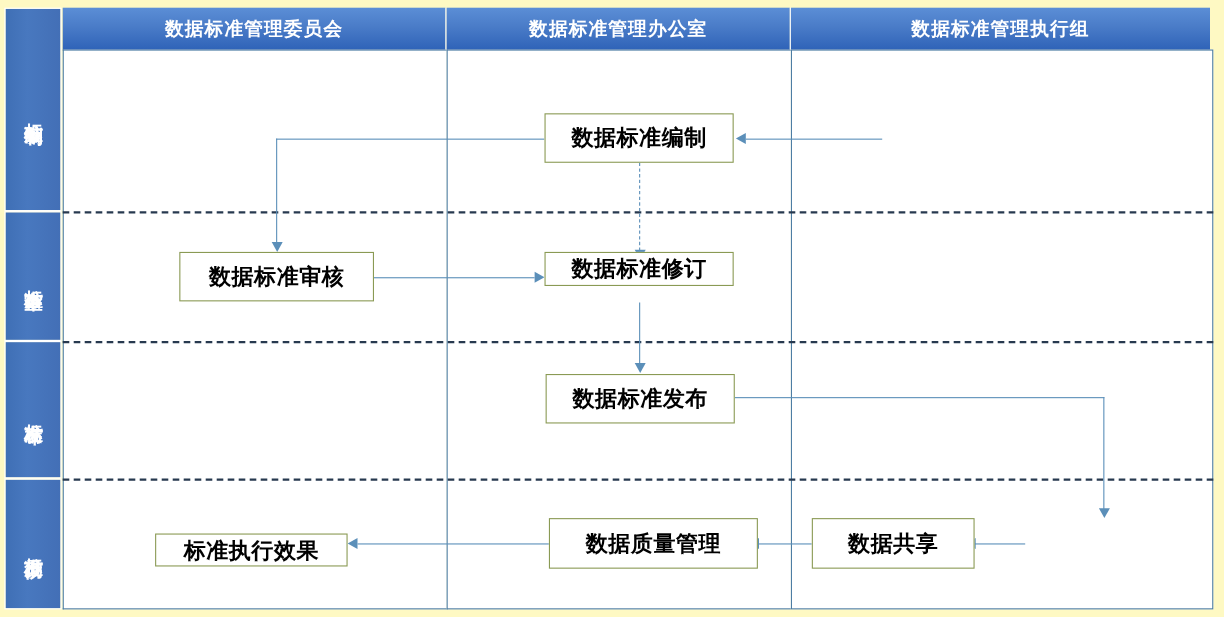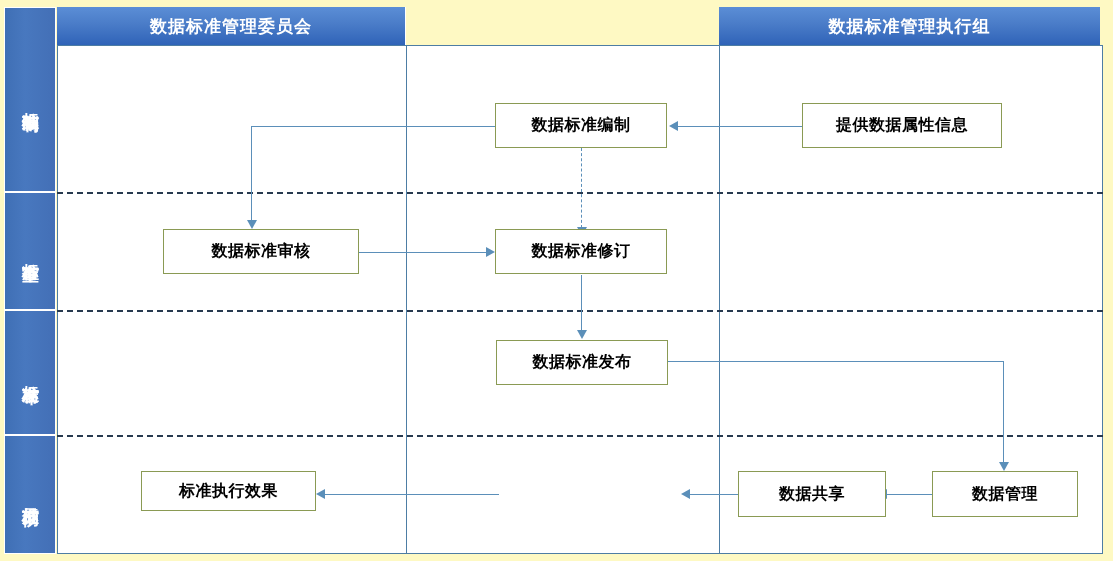--- a/index.html
+++ b/index.html
@@ -79,21 +79,21 @@
   
   .node {
     position: absolute;
     box-sizing: border-box;
     background: #ffffff;
     border: 1px solid #8a9a54;
     display: flex;
     align-items: center;
     justify-content: center;
     color: #000000;
-    font-size: 16px;
+    font-size: 20px;
     font-weight: bold;
     letter-spacing: 0.5px;
     white-space: nowrap;
   }
 
   
   .conn-h, .conn-v {
     position: absolute;
     background: #5b8fb9;
   }
@@ -145,20 +145,23 @@
   <div class="phase-col" style="top:310px; height:125px;">
     <span>标准发布</span>
   </div>
   <div class="phase-col" style="top:435px; height:119px;">
     <span>标准贯彻</span>
   </div>
 
   <div class="lane-header" style="left:57px; width:349px;">
     <span>数据标准管理委员会</span>
   </div>
+  <div class="lane-header" style="left:406px; width:313px;">
+    <span>数据标准管理办公室</span>
+  </div>
   <div class="lane-header last" style="left:719px; width:381px;">
     <span>数据标准管理执行组</span>
   </div>
 
   <div class="phase-sep" style="top:192px;"></div>
   <div class="phase-sep" style="top:310px;"></div>
   <div class="phase-sep" style="top:435px;"></div>
 
   <div class="conn-h" style="left:678px; top:126px; width:124px;"></div>
   <div class="arrow left" style="left:669px; top:121px;"></div>
@@ -186,42 +189,39 @@
   <div class="conn-h" style="left:689px; top:494px; width:49px;"></div>
   <div class="arrow left" style="left:681px; top:489px;"></div>
 
   <div class="conn-h" style="left:325px; top:494px; width:174px;"></div>
   <div class="arrow left" style="left:316px; top:489px;"></div>
 
   <div class="node" style="left:495px; top:103px; width:172px; height:45px;">
     <span>数据标准编制</span>
   </div>
 
-  <div class="node" style="left:802px; top:103px; width:200px; height:45px;">
-    <span>提供数据属性信息</span>
-  </div>
-
-  <div class="node" style="left:163px; top:229px; width:196px; height:45px;">
+
+  <div class="node" style="left:163px; top:229px; width:177px; height:45px;">
     <span>数据标准审核</span>
   </div>
 
-  <div class="node" style="left:495px; top:229px; width:172px; height:45px;">
+  <div class="node" style="left:495px; top:229px; width:172px; height:31px;">
     <span>数据标准修订</span>
   </div>
 
   <div class="node" style="left:496px; top:340px; width:172px; height:45px;justify-content:center;">
     <span>数据标准发布</span>
   </div>
 
-  <div class="node" style="left:141px; top:471px; width:175px; height:40px;">
+  <div class="node" style="left:141px; top:485px; width:175px; height:30px;">
     <span>标准执行效果</span>
   </div>
 
+  <div class="node" style="left:499px; top:471px; width:190px; height:46px;">
+    <span>数据质量管理</span>
+  </div>
 
   <div class="node" style="left:738px; top:471px; width:148px; height:46px;">
     <span>数据共享</span>
   </div>
 
-  <div class="node" style="left:932px; top:471px; width:146px; height:46px;">
-    <span>数据管理</span>
-  </div>
 
 </div>
 
 </body></html>

